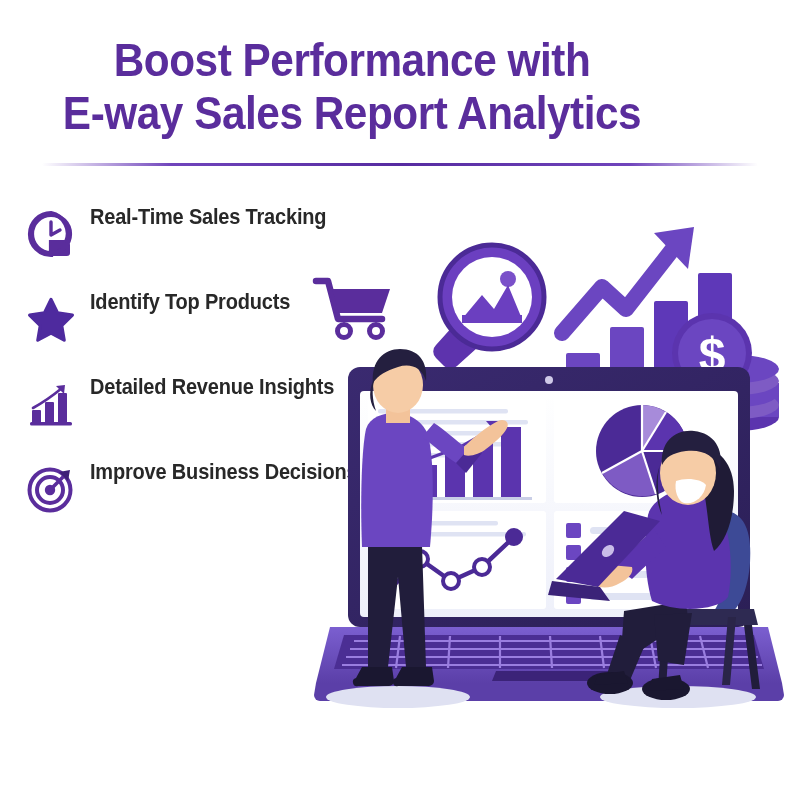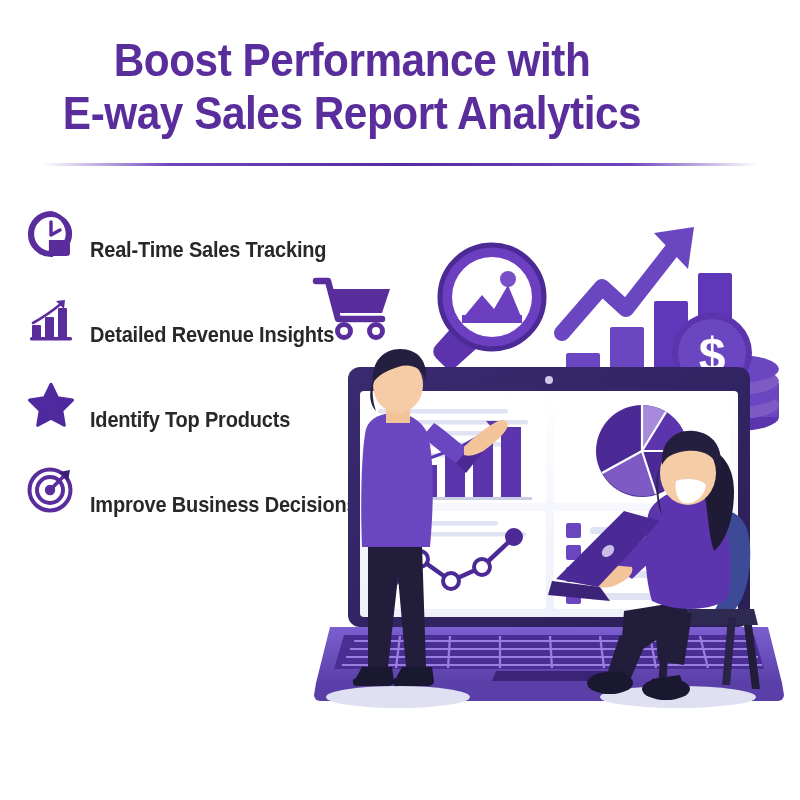--- a/index.html
+++ b/index.html
@@ -50,21 +50,21 @@
 
   
   .features {
     position:absolute;
     top:205px; left:22px;
     width:370px;
   }
   .feature-row {
     position:relative;
     display:flex;
-    align-items:flex-end;
+    align-items:flex-start;
     height:58px;
     margin-bottom:27px;
   }
   .feature-icon {
     width:58px; height:58px;
     flex:0 0 58px;
     display:flex; align-items:center; justify-content:center;
   }
   .feature-label {
     margin-left:10px;
@@ -101,43 +101,43 @@
     <div class="feature-row">
       <div class="feature-icon">
         <svg width="50" height="50" viewBox="0 0 50 50">
           <path d="M25 4 A21 21 0 1 0 25 46 L25 46 L25 33 L40 33 A21 21 0 0 0 25 4 Z" fill="none" stroke="#5a2d9c" stroke-width="4.2"></path>
           <path d="M26 33 L26 47 L41 47 A3 3 0 0 0 44 44 L44 36 A3 3 0 0 0 41 33 Z" fill="#5a2d9c"></path>
           <circle cx="25" cy="25" r="19" fill="none" stroke="#5a2d9c" stroke-width="4.2"></circle>
           <path d="M25 13 L25 26 L34 21" fill="none" stroke="#5a2d9c" stroke-width="3.4" stroke-linecap="round" stroke-linejoin="round"></path>
         </svg>
       </div>
       <div class="feature-label">Real-Time Sales Tracking</div>
+    </div>
+
+    <div class="feature-row">
+      <div class="feature-icon">
+        <svg width="50" height="50" viewBox="0 0 50 50">
+          <path d="M25 5.5 L31.6 18.9 L46.4 21.0 L35.7 31.5 L38.2 46.2 L25 39.2 L11.8 46.2 L14.3 31.5 L3.6 21.0 L18.4 18.9 Z" fill="#4e2a9e" stroke="#4e2a9e" stroke-width="3.2" stroke-linejoin="round"></path>
+        </svg>
+      </div>
+      <div class="feature-label">Identify Top Products</div>
     </div>
 
     <div class="feature-row">
       <div class="feature-icon">
         <svg width="50" height="50" viewBox="0 0 50 50">
           <rect x="6" y="31" width="9" height="14" rx="1" fill="#5a2d9c"></rect>
           <rect x="19" y="23" width="9" height="22" rx="1" fill="#5a2d9c"></rect>
           <rect x="32" y="14" width="9" height="31" rx="1" fill="#5a2d9c"></rect>
           <rect x="4" y="43" width="42" height="3.6" rx="1.6" fill="#5a2d9c"></rect>
           <path d="M7 29 C16 24 24 19 36 9" fill="none" stroke="#5a2d9c" stroke-width="2.6" stroke-linecap="round"></path>
           <path d="M30 7 L39 6 L38 15 Z" fill="#5a2d9c"></path>
         </svg>
       </div>
       <div class="feature-label">Detailed Revenue Insights</div>
-    </div>
-
-    <div class="feature-row">
-      <div class="feature-icon">
-        <svg width="50" height="50" viewBox="0 0 50 50">
-          <path d="M25 5.5 L31.6 18.9 L46.4 21.0 L35.7 31.5 L38.2 46.2 L25 39.2 L11.8 46.2 L14.3 31.5 L3.6 21.0 L18.4 18.9 Z" fill="#4e2a9e" stroke="#4e2a9e" stroke-width="3.2" stroke-linejoin="round"></path>
-        </svg>
-      </div>
-      <div class="feature-label">Identify Top Products</div>
     </div>
 
 
     <div class="feature-row">
       <div class="feature-icon">
         <svg width="50" height="50" viewBox="0 0 50 50">
           <circle cx="24" cy="26" r="20.5" fill="none" stroke="#5a2d9c" stroke-width="4"></circle>
           <circle cx="24" cy="26" r="13" fill="none" stroke="#5a2d9c" stroke-width="4"></circle>
           <circle cx="24" cy="26" r="5.2" fill="#5a2d9c"></circle>
           <path d="M24 26 L40 10" stroke="#5a2d9c" stroke-width="3.6" stroke-linecap="round"></path>

